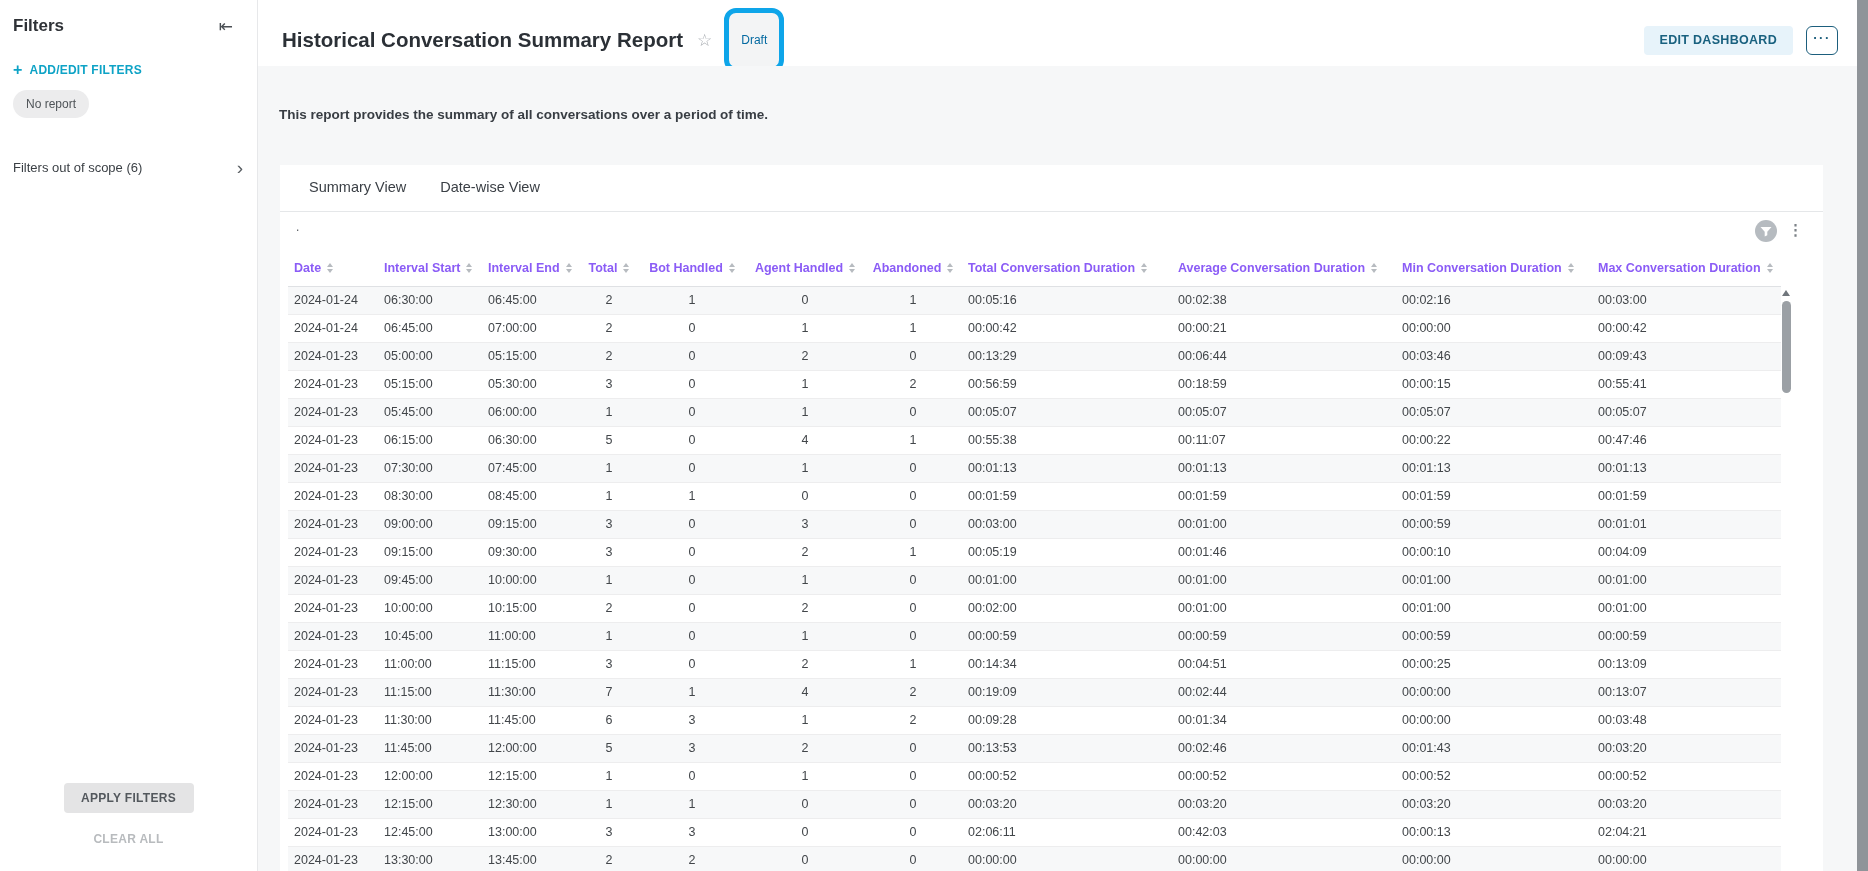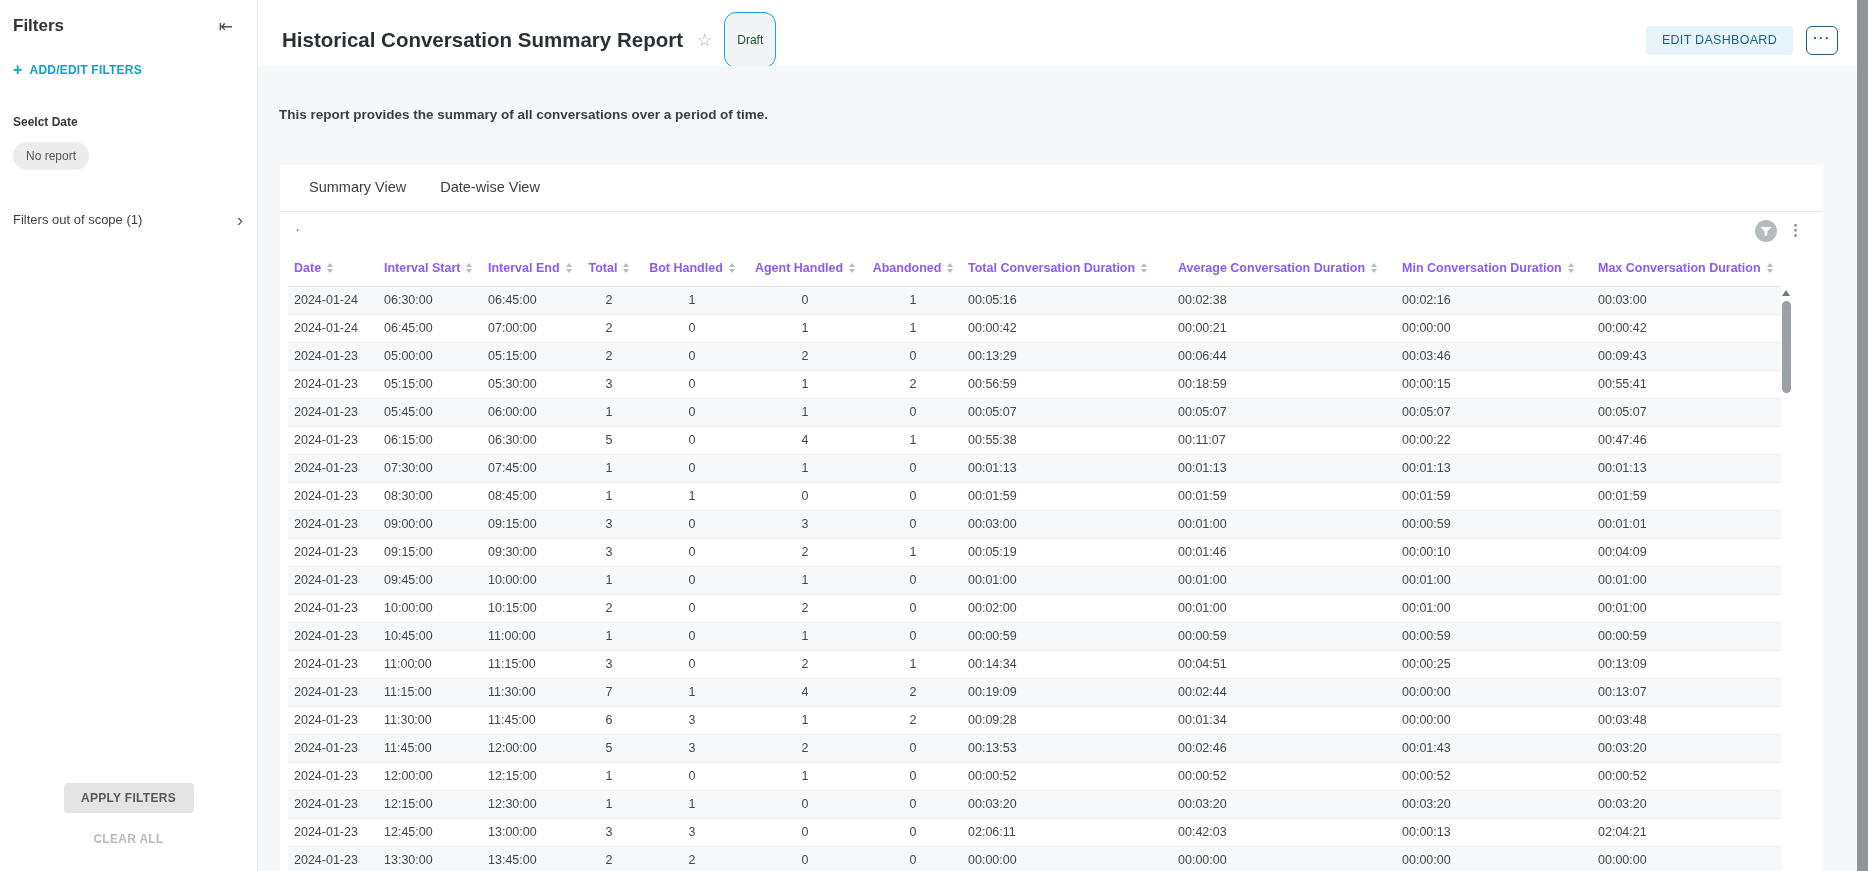--- a/index.html
+++ b/index.html
@@ -20,23 +20,23 @@
   .scope-chev { font-size:19px; color:#585d62; line-height:14px; }
   .apply-btn { position:absolute; left:50%; transform:translateX(-50%); top:783px; width:130px; height:30px; background:#e4e4e5; border:none; border-radius:4px; font-family:inherit; font-size:12px; font-weight:700; color:#53585d; letter-spacing:.3px; cursor:pointer; }
   .clear-all { position:absolute; left:0; right:0; top:832px; text-align:center; font-size:12px; font-weight:700; color:#b8bbbe; letter-spacing:.3px; cursor:pointer; }
 
   
   #main { position:absolute; left:258px; top:0; right:11px; height:871px; }
 
   #topbar { height:65px; background:#fff; border-bottom:1px solid #e6e7e9; display:flex; align-items:center; padding:0 19px 0 24px;margin-top:8px; }
   .page-title { font-size:20.5px; font-weight:700; color:#2b3036; white-space:nowrap; }
   .star { margin-left:14px; font-size:17px; color:#a9adb2; cursor:pointer; }
-  .badge { margin-left:12px; font-size:12px; color:#14532d; background:#f3f4f5; border:1px solid #0ea5e9; border-radius:12px; padding:20px 12px; }
+  .badge { margin-left:12px; font-size:12px; color:#0369a1; background:#f3f4f5; border:5px solid #0ea5e9; border-radius:12px; padding:20px 12px; }
   .topbar-spacer { flex:1; }
-  .edit-btn { height:29px; padding:0 16px; background:#e7f3fa; color:#19617f; border:none; border-radius:4px; font-family:inherit; font-size:12.5px; font-weight:400; letter-spacing:.3px; cursor:pointer; }
+  .edit-btn { height:29px; padding:0 16px; background:#e7f3fa; color:#19617f; border:none; border-radius:4px; font-family:inherit; font-size:12.5px; font-weight:700; letter-spacing:.3px; cursor:pointer; }
   .more-btn { margin-left:13px; width:32px; height:29px; border:1.5px solid #1d5f7d; border-radius:6px; background:#fff; color:#1d5f7d; font-size:13px; font-weight:700; letter-spacing:1.5px; line-height:1; cursor:pointer; padding-bottom:6px; }
 
   #content { position:absolute; top:66px; left:0; right:0; bottom:0; background:#f6f7f8; }
   .report-desc { position:absolute; top:41px; left:21px; font-size:13.5px; font-weight:700; color:#383d43; }
 
   .card { position:absolute; top:99px; left:22px; right:34px; bottom:0; background:#fff; }
 
   .tabs { height:47px; display:flex; align-items:stretch; padding-left:12px; border-bottom:1px solid #e5e7e9; }
   .tab { display:flex; align-items:center; padding:0 17px; font-size:14.5px; color:#3a3f45; cursor:pointer; border-bottom:3px solid transparent; margin-bottom:-1px; }
   .tab.active { color:#2da7de; border-bottom-color:#32465e; }
@@ -71,24 +71,23 @@
 
 <div id="sidebar">
   <div class="sb-head">
     <span class="sb-title">Filters</span>
     <span class="collapse-ic">⇤</span>
   </div>
   <div class="add-filters">
     <span class="plus">+</span>
     <span>ADD/EDIT FILTERS</span>
   </div>
-  <div class="sb-group-label">Seelct Date</div>
   <span class="chip">No report</span>
   <div class="scope-row">
-    <span class="scope-label">Filters out of scope (1)</span>
+    <span class="scope-label">Filters out of scope (6)</span>
     <span class="scope-chev">›</span>
   </div>
   <button class="apply-btn">APPLY FILTERS</button>
   <div class="clear-all">CLEAR ALL</div>
 </div>
 
 <div id="main">
 
   <div id="topbar">
     <span class="page-title">Historical Conversation Summary Report</span>

